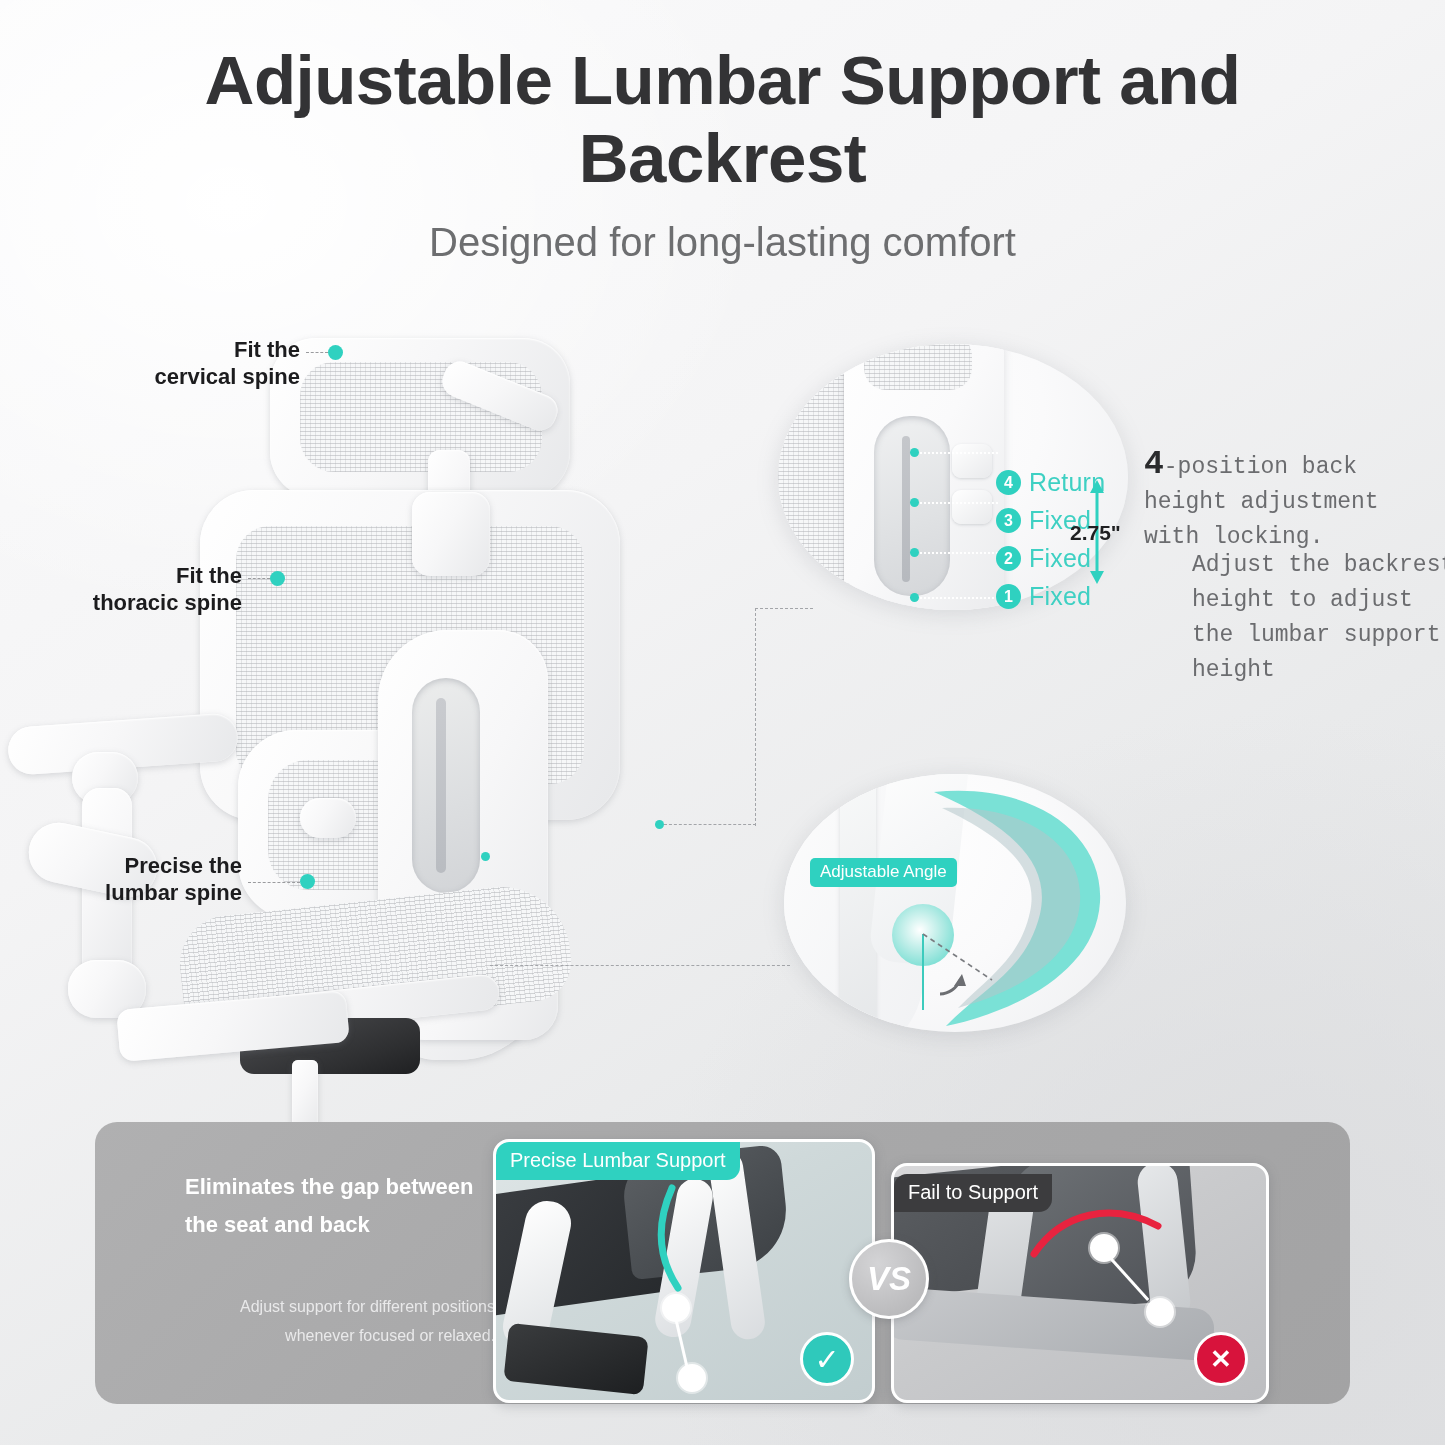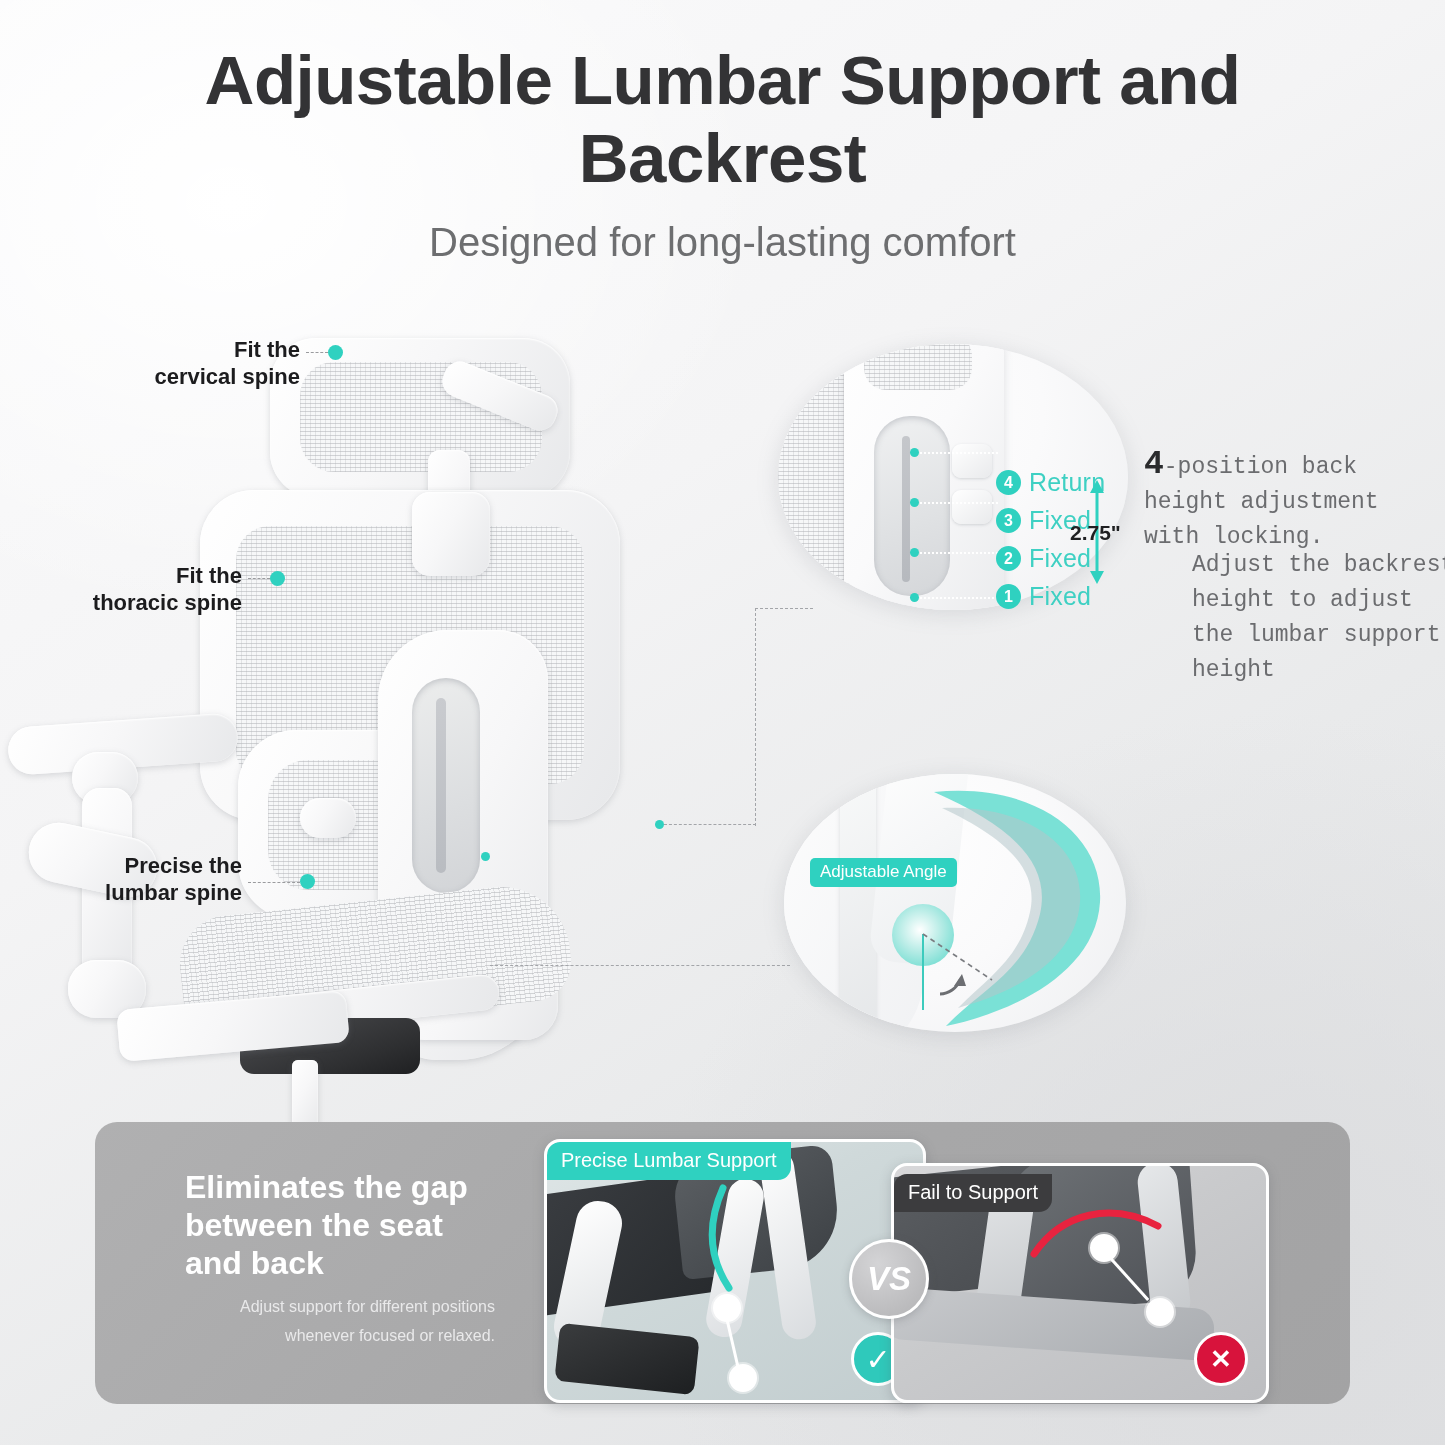--- a/index.html
+++ b/index.html
@@ -90,29 +90,29 @@
     font-size:17px;padding:4px 10px 5px;white-space:nowrap;font-weight:400;
   }
 
   
   .panel{
     position:absolute;left:95px;top:1122px;width:1255px;height:282px;
     background:linear-gradient(135deg,#b0b0b1 0%,#a8a8a9 45%,#a3a3a4 100%);
     border-radius:22px;
   }
   .panel-h{position:absolute;left:185px;top:1168px;width:310px;
-    color:#ffffff;font-weight:bold;font-size:32px;line-height:38px;}
+    color:#ffffff;font-weight:bold;font-size:22px;line-height:38px;}
   .panel-p{position:absolute;left:195px;top:1292px;width:300px;
     color:#e9e9ea;font-size:16px;line-height:29px;text-align:right;}
 
   .photo{
     position:absolute;border-radius:16px;overflow:hidden;
     border:3px solid #ffffff;box-shadow:0 3px 12px rgba(90,94,100,.28);
   }
-  .photo-good{left:544px;top:1139px;width:376px;height:258px;
+  .photo-good{left:493px;top:1139px;width:376px;height:258px;
     background:linear-gradient(150deg,#dfe6e7 0%,#cfd9da 40%,#c2cdcf 100%);}
   .photo-bad{left:891px;top:1163px;width:372px;height:234px;
     background:linear-gradient(150deg,#d8d8da 0%,#c9cacc 45%,#bdbec1 100%);}
   .tag{
     position:absolute;left:0;top:0;font-size:20px;color:#ffffff;
     padding:7px 14px 8px;white-space:nowrap;
   }
   .tag-good{background:#2fd1c0;border-radius:13px 0 13px 0;}
   .tag-bad{background:#3c3c3e;border-radius:13px 0 13px 0;margin-top:8px;}
   .vs{

